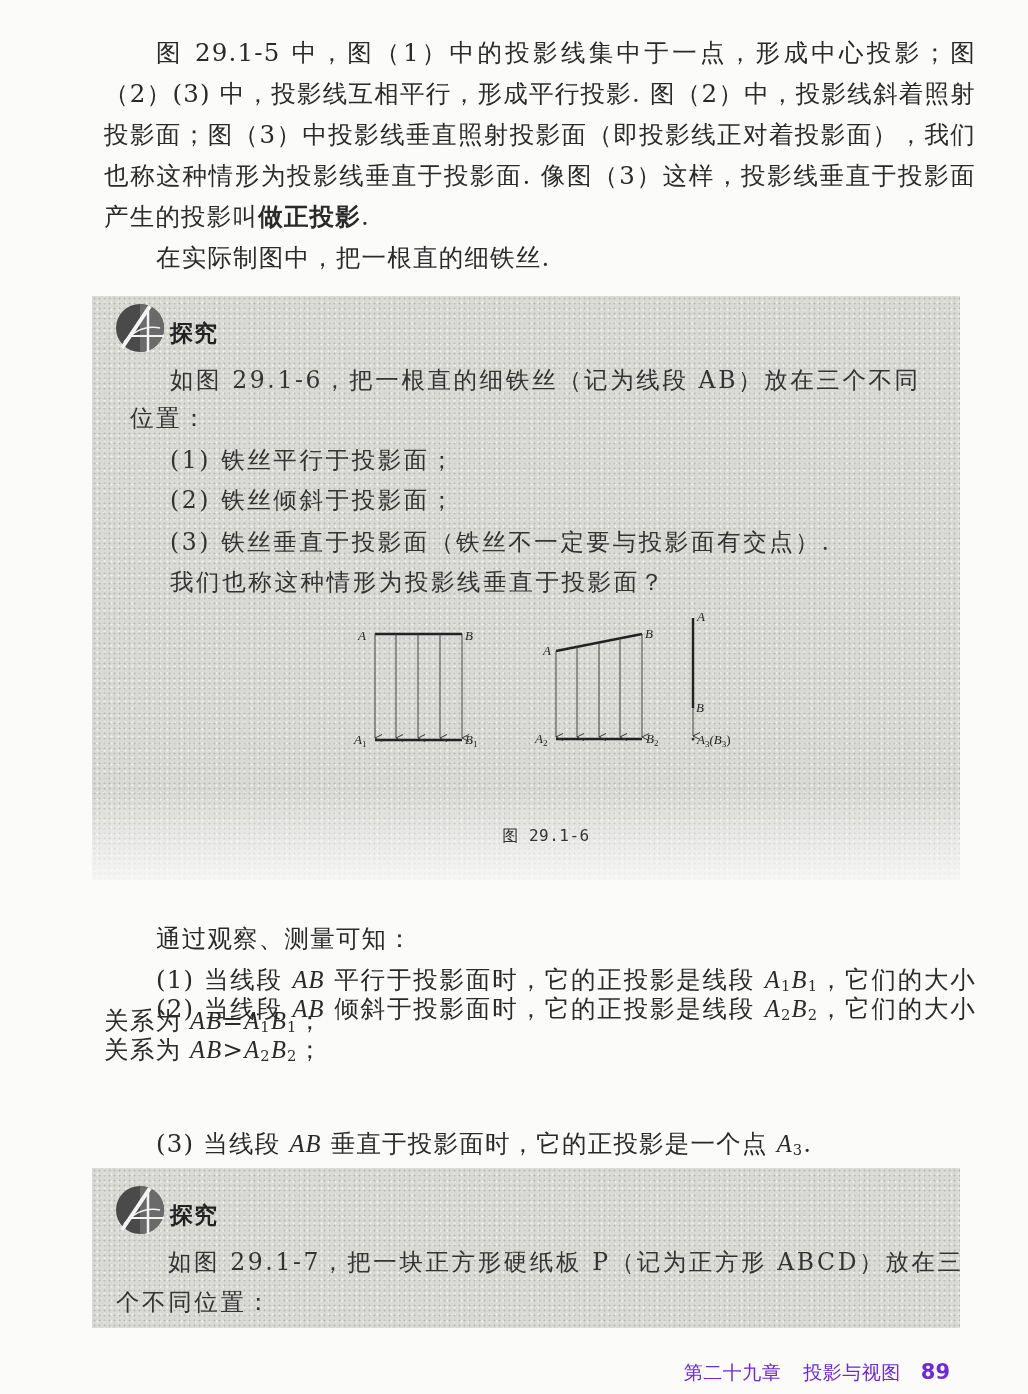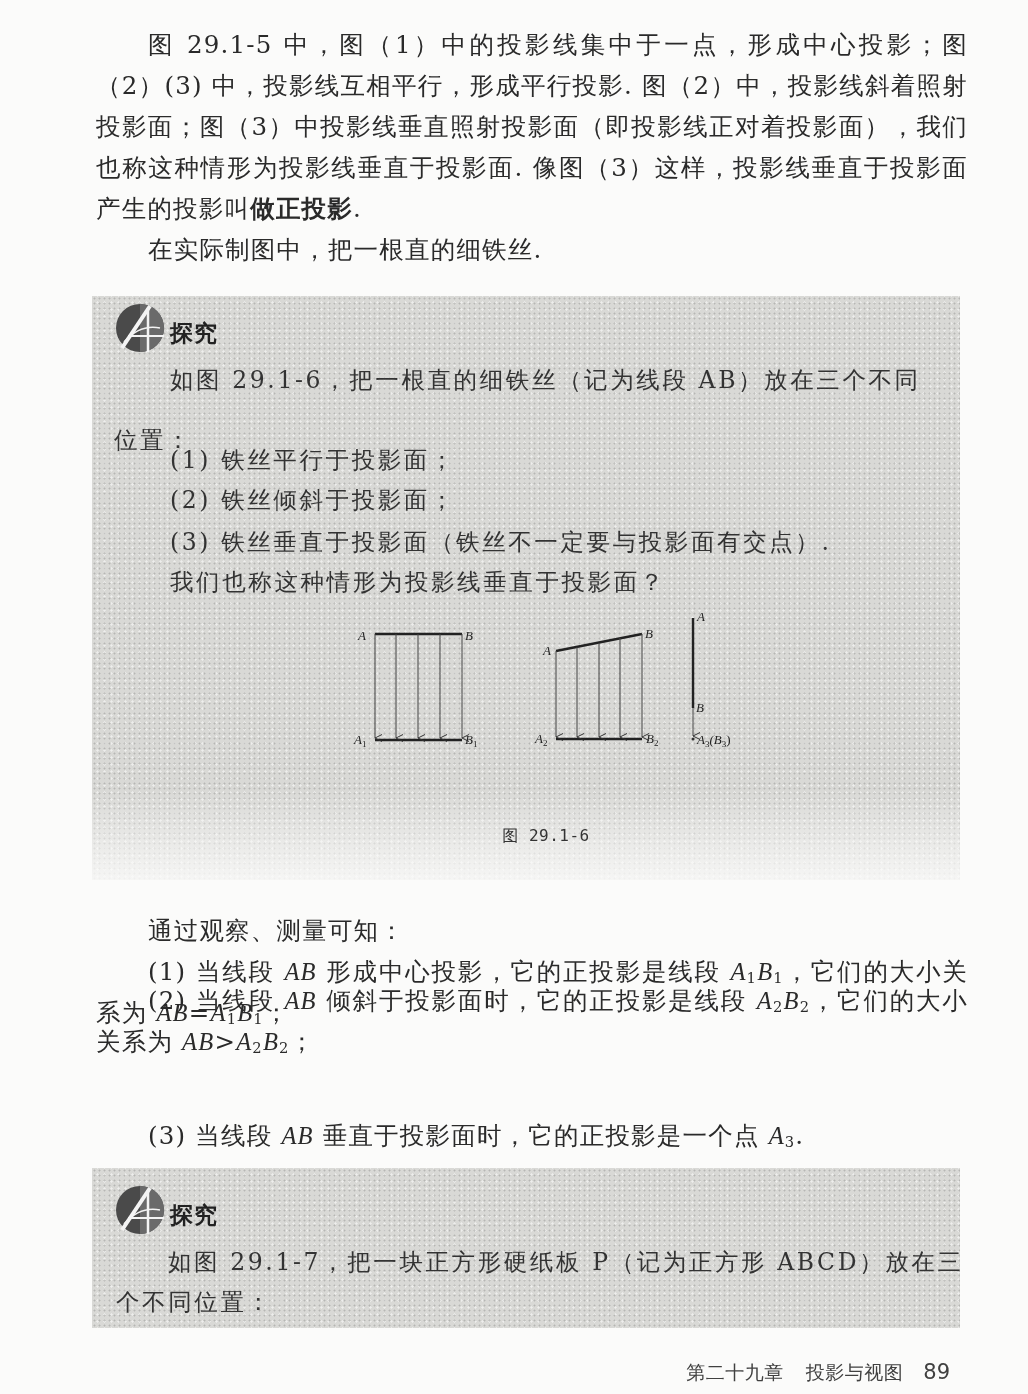--- a/index.html
+++ b/index.html
@@ -13,21 +13,21 @@
       font-family: "DejaVu Serif", "Liberation Serif", serif;
       color: #2a2a2a;
     }
     .para {
       position: absolute;
       left: 92px;
       width: 872px;
       font-size: 24.5px;
       line-height: 41px;
       letter-spacing: 1.2px;
-      margin: 4px;
+      margin: 12px;
       text-align: justify;
     }
     .indent { text-indent: 52px; }
     .bold { font-weight: bold; }
     .it { font-style: italic; font-family: "Liberation Serif", "DejaVu Serif", serif; }
     sub { font-size: 60%; vertical-align: -0.2em; line-height: 0; }
 
     
     .explore-box {
       position: absolute;
@@ -86,26 +86,26 @@
       color: #333;
       letter-spacing: 0.5px;
       padding-left: 32px;
     }
 
     .footer {
       position: absolute;
       right: 78px; top: 1360px;
       font-family: "DejaVu Sans", "Liberation Sans", sans-serif;
       font-size: 19px;
-      color: #404040;
+      color: #6d28d9;
       display: flex; align-items: baseline;
     }
     .footer .chapter { letter-spacing: 0.5px; }
     .footer .section { margin-left: 22px; letter-spacing: 0.5px; }
-    .footer .page-num { margin-left: 20px; font-size: 21px; }
+    .footer .page-num { margin-left: 20px; font-size: 21px; font-weight: bold; }
   </style>
 </head>
 <body>
 
 <p class="para indent" style="top:20px;">
   <span>图 29.1-5 中，图（1）中的投影线集中于一点，形成中心投影；图（2）(3) 中，投影线互相平行，形成平行投影. 图（2）中，投影线斜着照射投影面；图（3）中投影线垂直照射投影面（即投影线正对着投影面），我们也称这种情形为投影线垂直于投影面. 像图（3）这样，投影线垂直于投影面产生的投影叫</span><span class="bold">做正投影</span><span>.</span>
 </p>
 <p class="para indent" style="top:225px;">在实际制图中，把一根直的细铁丝.</p>
 
 <div class="explore-box fade-bottom" style="top:296px; height:584px;">
@@ -114,21 +114,21 @@
       <circle cx="26" cy="26" r="24" fill="#4a4a4a"></circle>
       <path d="M26 2 A24 24 0 0 1 26 50" fill="#6a6a6a"></path>
       <line x1="8" y1="46" x2="36" y2="4" stroke="#f4f4f4" stroke-width="4"></line>
       <line x1="34" y1="6" x2="34" y2="50" stroke="#f4f4f4" stroke-width="2.5"></line>
       <line x1="14" y1="34" x2="50" y2="34" stroke="#f4f4f4" stroke-width="2"></line>
       <path d="M10 40 Q26 22 46 26" fill="none" stroke="#f4f4f4" stroke-width="1.5"></path>
     </svg>
     <span class="explore-title">探究</span>
   </div>
   <p class="box-text" style="left:78px; top:66px;">如图 29.1-6，把一根直的细铁丝（记为线段 AB）放在三个不同</p>
-  <p class="box-text" style="left:22px; top:104px;margin-top:22px;">位置：</p>
+  <p class="box-text" style="left:38px; top:104px;">位置：</p>
   <p class="box-text" style="left:78px; top:146px;">(1) 铁丝平行于投影面；</p>
   <p class="box-text" style="left:78px; top:186px;">(2) 铁丝倾斜于投影面；</p>
   <p class="box-text" style="left:78px; top:228px;">(3) 铁丝垂直于投影面（铁丝不一定要与投影面有交点）.</p>
   <p class="box-text" style="left:78px; top:268px;">我们也称这种情形为投影线垂直于投影面？</p>
 </div>
 
 <svg class="figure" viewBox="340 600 440 160" width="440" height="160">
   <defs>
     <marker id="arr" markerWidth="8" markerHeight="8" refX="4" refY="7" orient="auto" markerUnits="userSpaceOnUse">
       <path d="M0.5 0 L4 7 L7.5 0" fill="none" stroke="#333" stroke-width="1"></path>
@@ -170,21 +170,21 @@
     <circle cx="693" cy="739" r="1.5" fill="#333"></circle>
     <text x="697" y="621" font-family="Liberation Serif, serif" font-style="italic" font-size="13" fill="#222">A</text>
     <text x="696" y="712" font-family="Liberation Serif, serif" font-style="italic" font-size="13" fill="#222">B</text>
     <text x="697" y="744" font-family="Liberation Serif, serif" font-style="italic" font-size="13" fill="#222">A<tspan font-style="normal" font-size="9" dy="3">3</tspan><tspan dy="-3">(B</tspan><tspan font-style="normal" font-size="9" dy="3">3</tspan><tspan font-style="normal" dy="-3">)</tspan></text>
   </g>
 </svg>
 <div class="fig-caption">图 29.1-6</div>
 
 <p class="para indent" style="top:906px;">通过观察、测量可知：</p>
 <p class="para indent" style="top:947px;">
-  <span>(1) 当线段 </span><span class="it">AB</span><span> 形成中心投影，它的正投影是线段 </span><span class="it">A</span><sub>1</sub><span class="it">B</span><sub>1</sub><span>，它们的大小关系为 </span><span class="it">AB</span><span>=</span><span class="it">A</span><sub>1</sub><span class="it">B</span><sub>1</sub><span>；</span>
+  <span>(1) 当线段 </span><span class="it">AB</span><span> 平行于投影面时，它的正投影是线段 </span><span class="it">A</span><sub>1</sub><span class="it">B</span><sub>1</sub><span>，它们的大小关系为 </span><span class="it">AB</span><span>=</span><span class="it">A</span><sub>1</sub><span class="it">B</span><sub>1</sub><span>；</span>
 </p>
 <p class="para indent" style="top:976px;">
   <span>(2) 当线段 </span><span class="it">AB</span><span> 倾斜于投影面时，它的正投影是线段 </span><span class="it">A</span><sub>2</sub><span class="it">B</span><sub>2</sub><span>，它们的大小关系为 </span><span class="it">AB</span><span>&gt;</span><span class="it">A</span><sub>2</sub><span class="it">B</span><sub>2</sub><span>；</span>
 </p>
 <p class="para indent" style="top:1111px;">
   <span>(3) 当线段 </span><span class="it">AB</span><span> 垂直于投影面时，它的正投影是一个点 </span><span class="it">A</span><sub>3</sub><span>.</span>
 </p>
 
 <div class="explore-box" style="top:1168px; height:160px;">
   <div class="explore-header" style="top:16px;">

